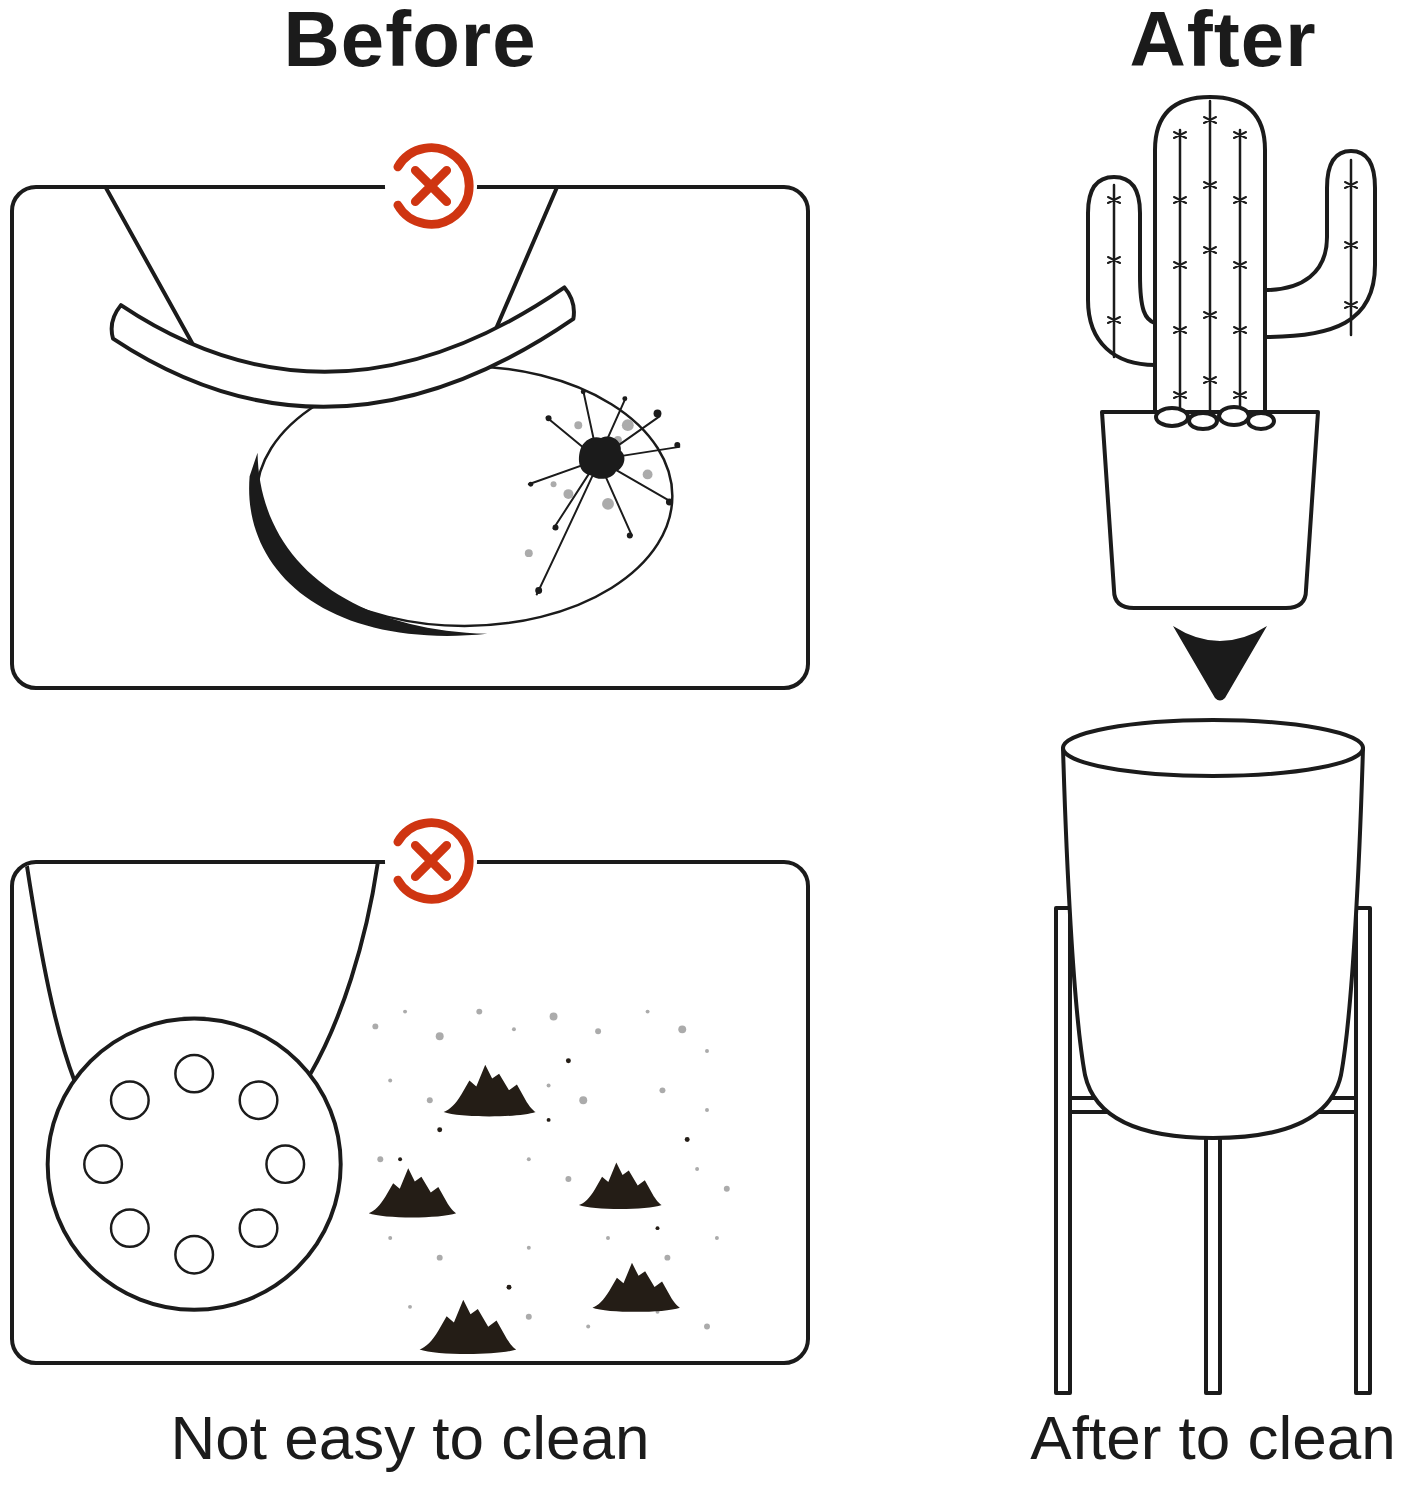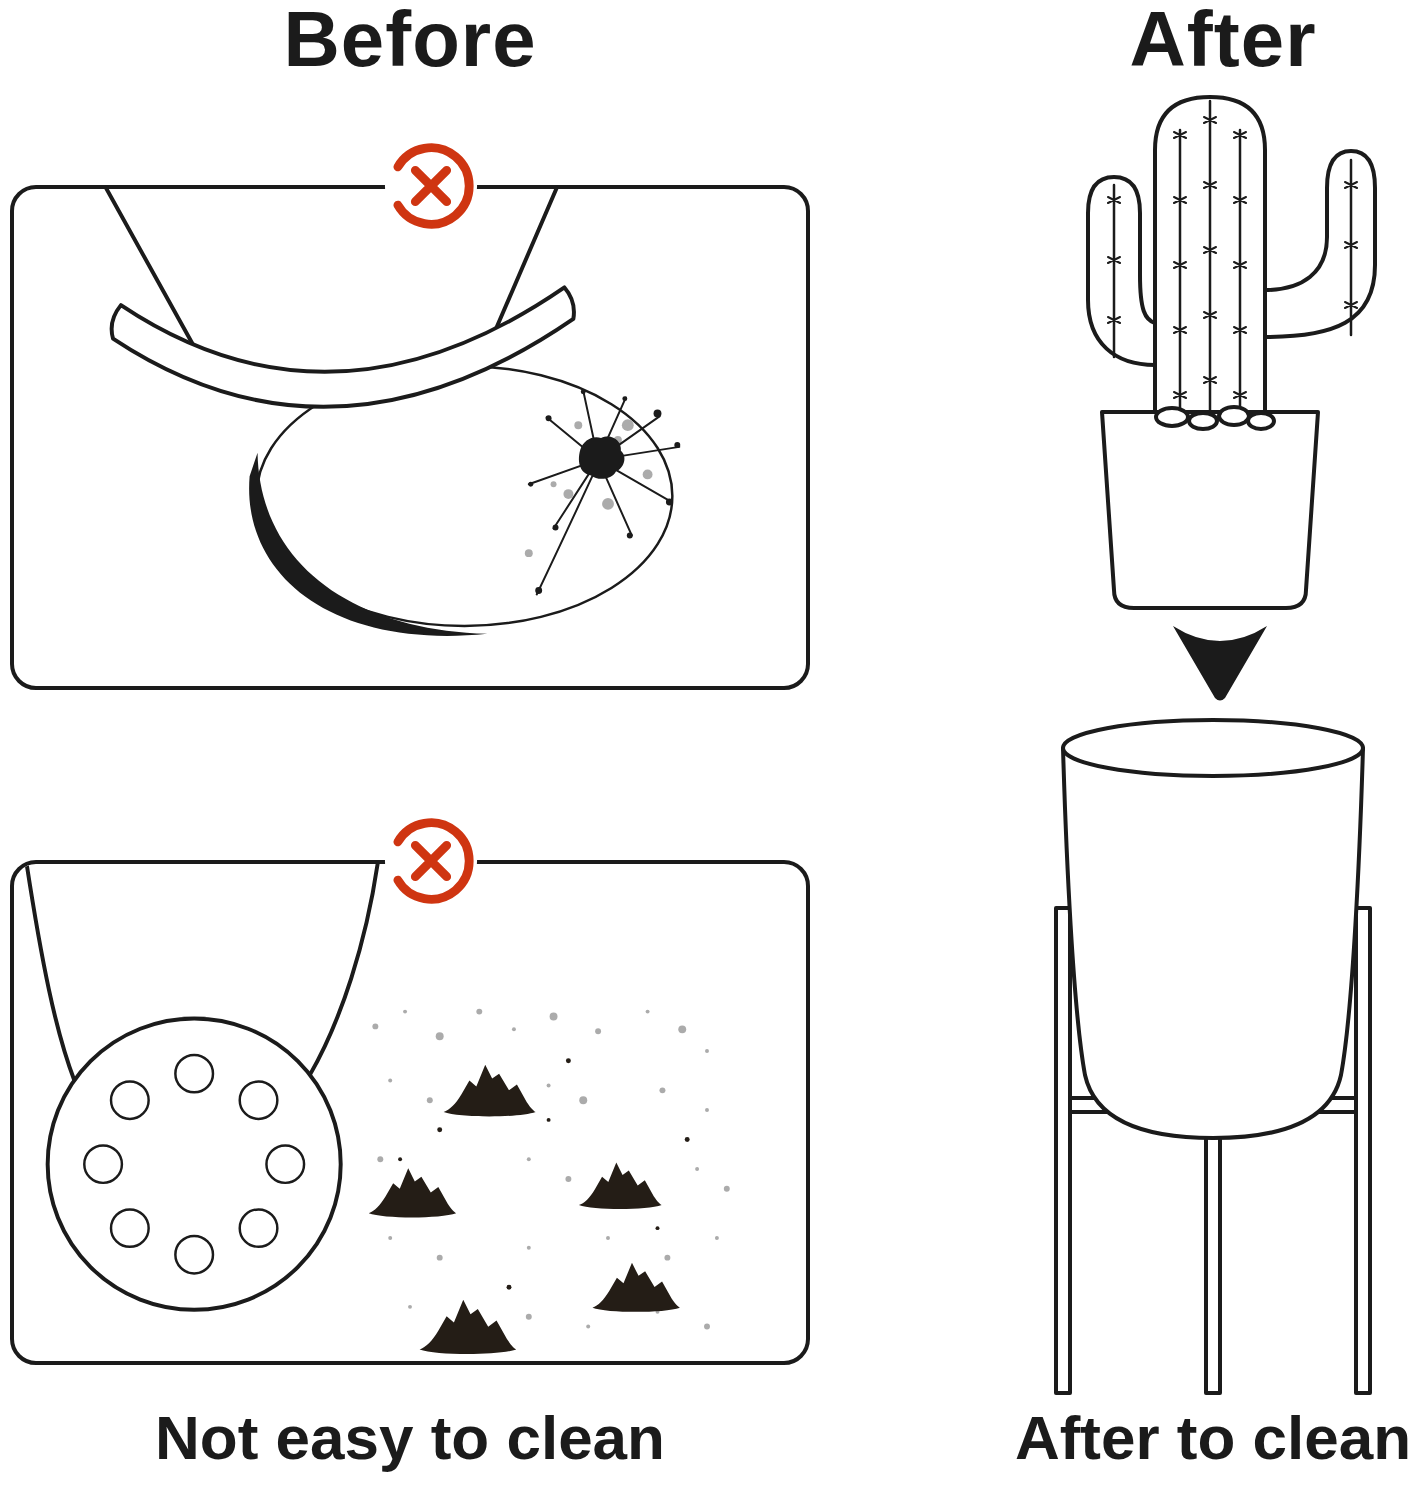--- a/index.html
+++ b/index.html
@@ -9,21 +9,21 @@
     --speck:#8f8f8f;
   }
   html,body{margin:0;padding:0;background:#fff;}
   .canvas{
     position:relative;width:1426px;height:1500px;background:#fff;
     font-family:"Liberation Sans",sans-serif;color:var(--ink);overflow:hidden;
   }
   .title{position:absolute;top:-6px;font-size:78px;font-weight:700;text-align:center;letter-spacing:1px;}
   .title.colL{left:10px;width:800px;}
   .title.colR{left:1020px;width:406px;}
-  .caption{position:absolute;top:1402px;font-size:62px;font-weight:700;text-align:center;}
+  .caption{position:absolute;top:1402px;font-size:62px;font-weight:400;text-align:center;}
   .caption.colL{left:10px;width:800px;}
   .caption.colR{left:1003px;width:420px;}
   .panel{
     position:absolute;left:10px;width:800px;height:505px;
     border:4px solid var(--ink);border-radius:26px;box-sizing:border-box;
     overflow:hidden;background:#fff;
   }
   .panel.p1{top:185px;}
   .panel.p2{top:860px;}
   .panel svg{display:block;width:100%;height:100%;}

